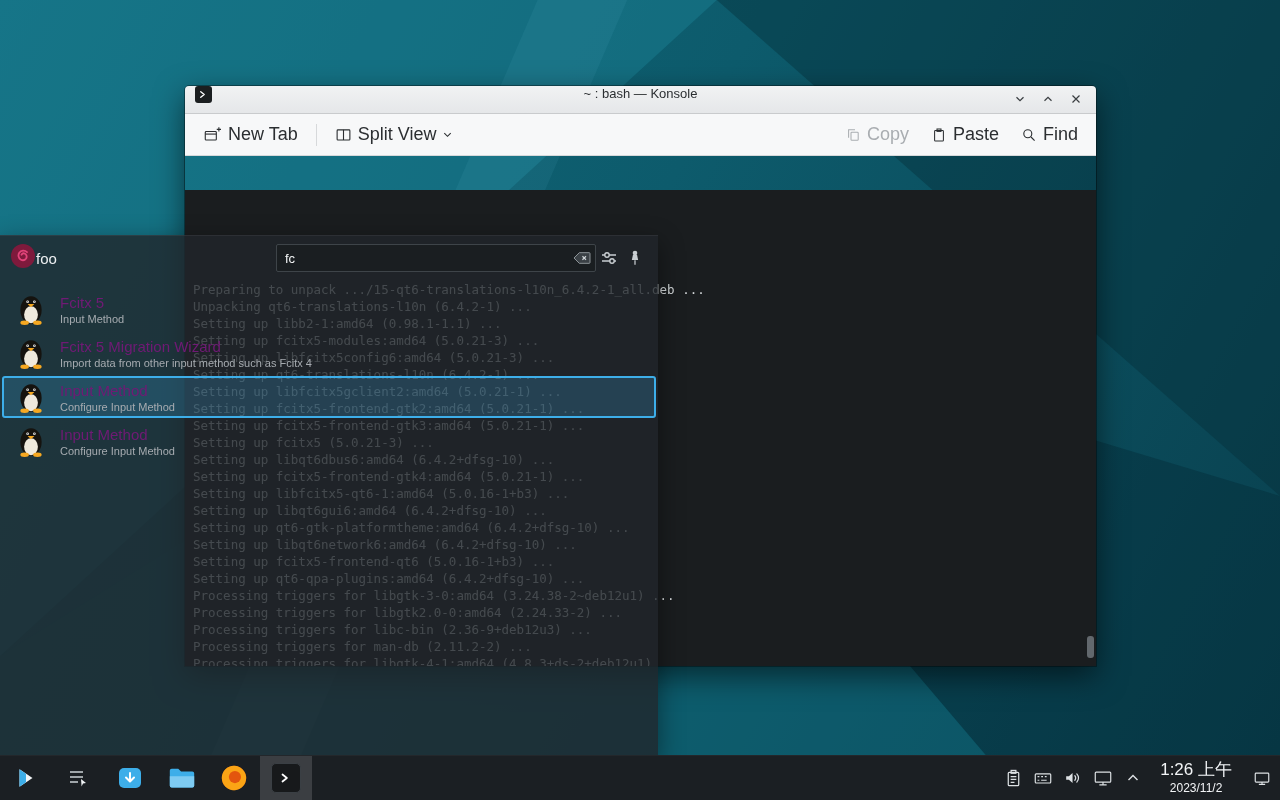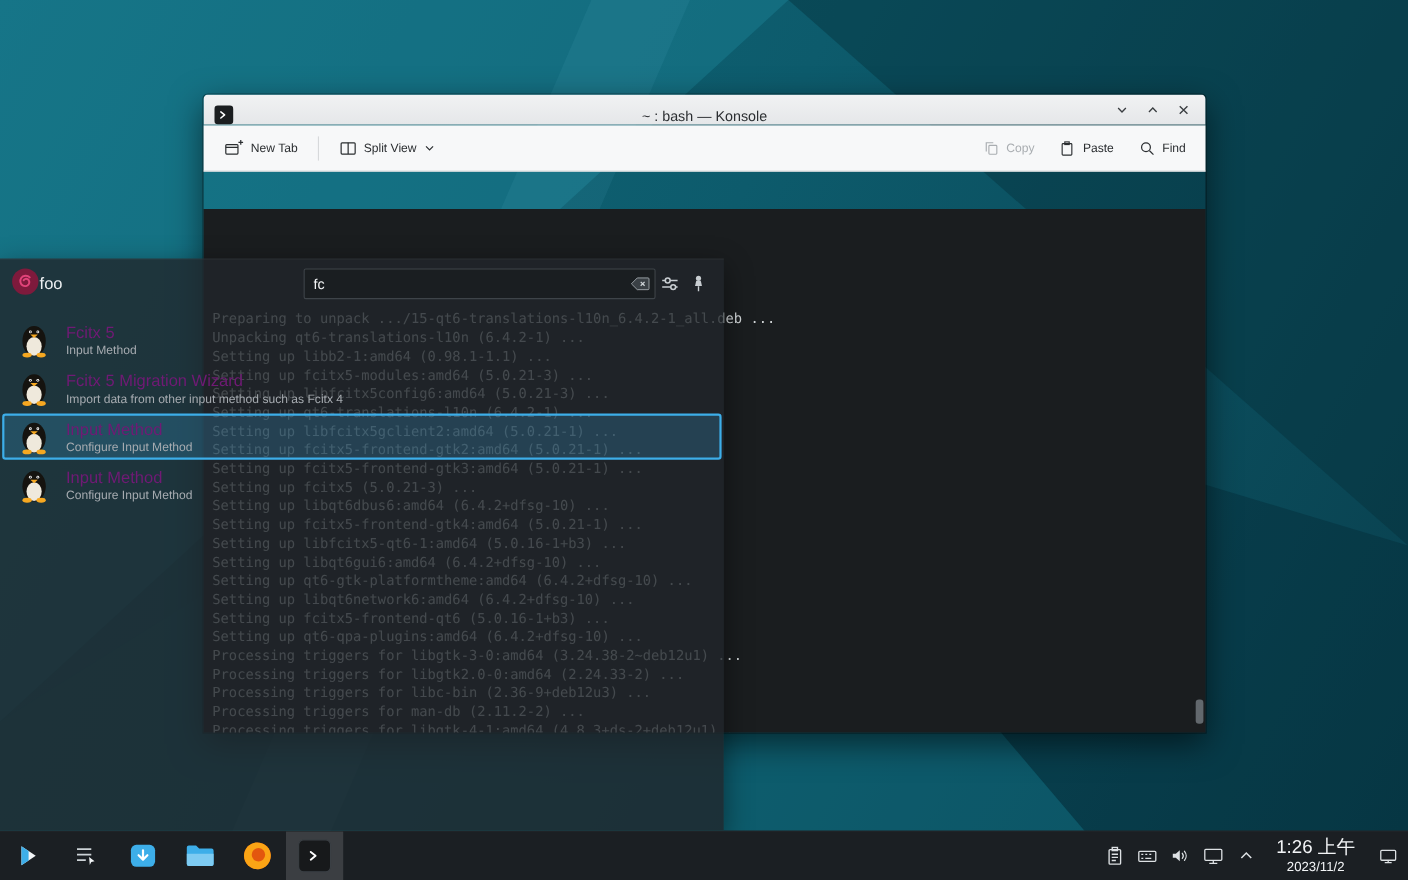--- a/index.html
+++ b/index.html
@@ -13,32 +13,32 @@
   .f1 { background:rgba(32,140,160,0.35); clip-path:polygon(0 0,56% 0,0 82%); }
   .f2 { background:rgba(4,44,56,0.40); clip-path:polygon(56% 0,100% 0,100% 62%); }
   .f3 { background:rgba(16,104,122,0.45); clip-path:polygon(0 82%,46% 36%,80% 100%,0 100%); }
   .f4 { background:rgba(4,38,48,0.35); clip-path:polygon(80% 100%,46% 36%,100% 62%,100% 100%); }
   .f5 { background:rgba(120,210,230,0.08); clip-path:polygon(42% 0,49% 0,22% 100%,15% 100%); }
 
   
   .konsole-window { position:absolute; left:185px; top:86px; width:911px; height:580px; z-index:10;
     border-radius:4px 4px 0 0; box-shadow:0 10px 30px rgba(0,0,0,0.55); outline:1px solid rgba(0,0,0,0.35); }
   .titlebar { height:28px; background:linear-gradient(#f1f2f3,#e5e7e9); border-bottom:1px solid #c9cbcd;
-    border-radius:4px 4px 0 0; display:flex; align-items:flex-end; padding:0 6px; position:relative; }
+    border-radius:4px 4px 0 0; display:flex; align-items:flex-start; padding:0 6px; position:relative; }
   .win-app-icon { width:17px; height:17px; background:#1b1e20; border-radius:3px; display:flex;
     align-items:center; justify-content:center; margin-left:4px; }
   .window-title { position:absolute; left:0; right:0; text-align:center; font-size:13px; color:#2b2e31; pointer-events:none; }
   .win-controls { margin-left:auto; display:flex; }
   .win-ctrl { width:28px; height:26px; justify-content:center; color:#3a3e41; }
 
   .menubar { height:32px; background:#f7f8f9; display:flex; align-items:center; padding:0 4px; }
   .menu-item { padding:4px 10px; font-size:13px; color:#2b2e31; }
 
   .toolbar { height:42px; background:#f7f8f9; border-bottom:1px solid #d7d9db; display:flex; align-items:center; padding:0 10px; gap:6px; }
-  .tool-btn { gap:6px; padding:6px 8px; font-size:11px; color:#2b2e31; border-radius:3px; }
+  .tool-btn { gap:6px; padding:6px 8px; font-size:18px; color:#2b2e31; border-radius:3px; }
   .tool-btn svg { flex:none; }
   .tool-btn.disabled { color:#a9adb1; }
   .tool-sep { width:1px; height:22px; background:#d7d9db; margin:0 4px; }
   .push-right { margin-left:auto; }
 
   .terminal { position:absolute; left:0; right:0; top:104px; bottom:0; background:#1a1d1f;
     padding:6px 8px; font:12.5px/17px "DejaVu Sans Mono",monospace; color:#d3d7d9;
     white-space:pre; overflow:hidden; }
   .term-line { height:17px; }
   .term-scrollbar { position:absolute; right:1px; top:110px; bottom:2px; width:10px; }

